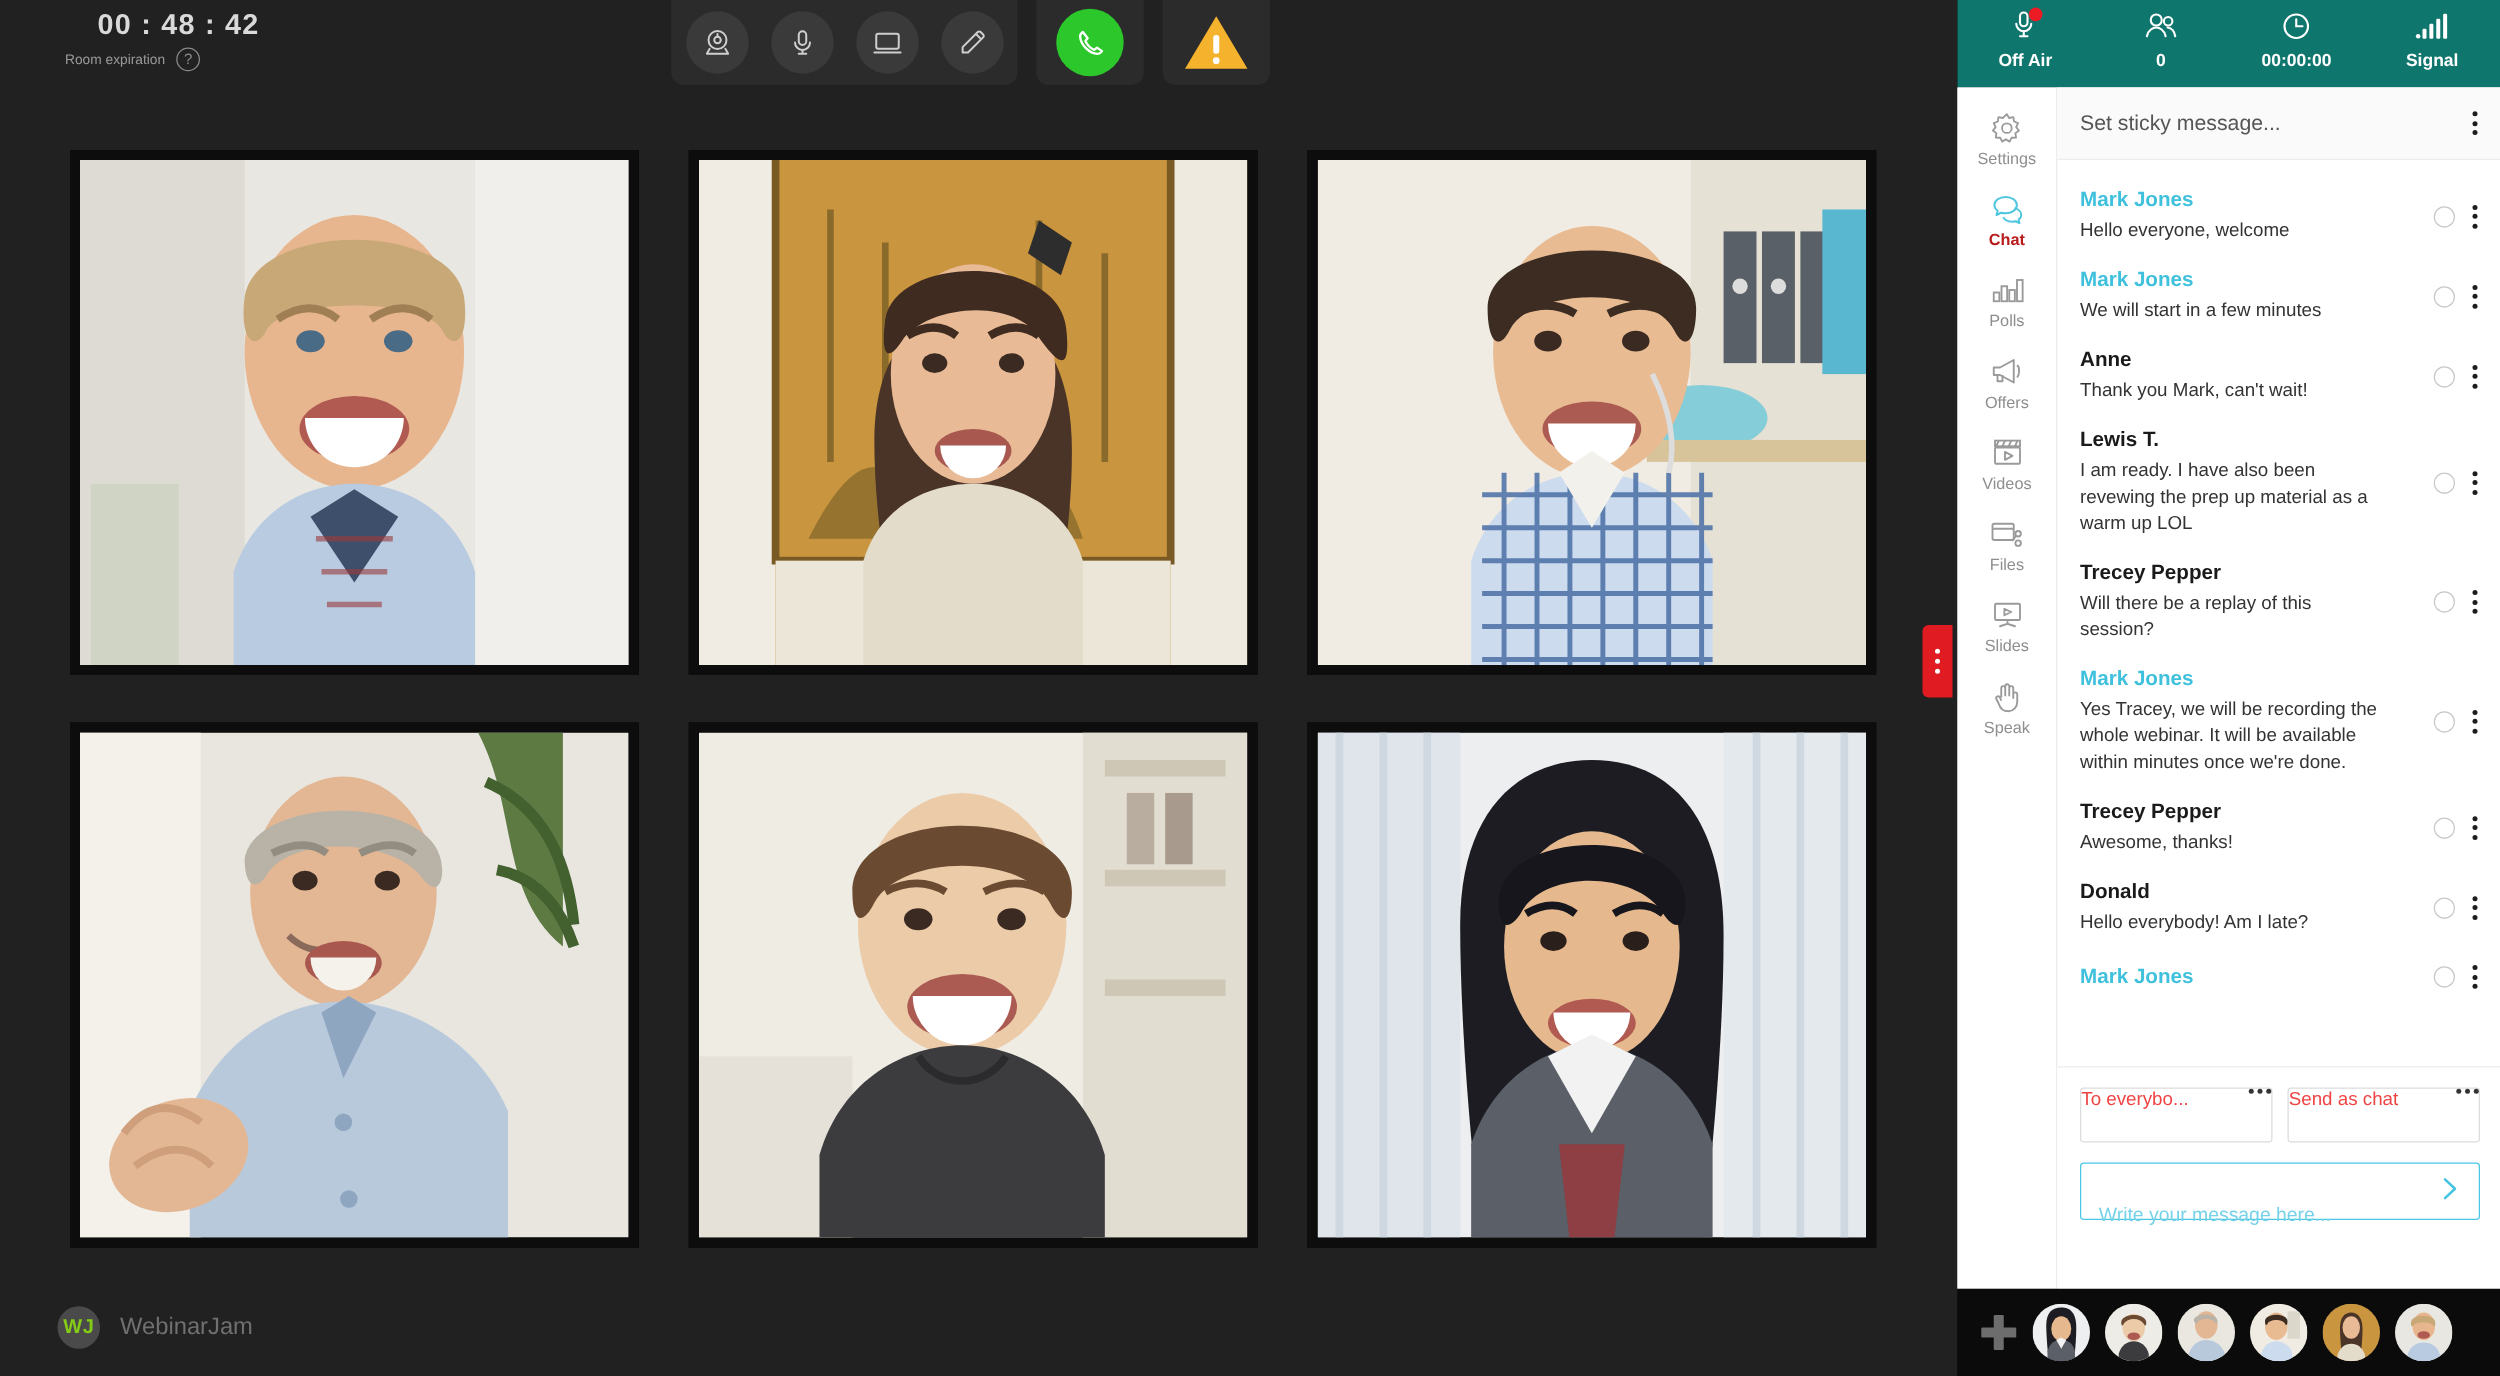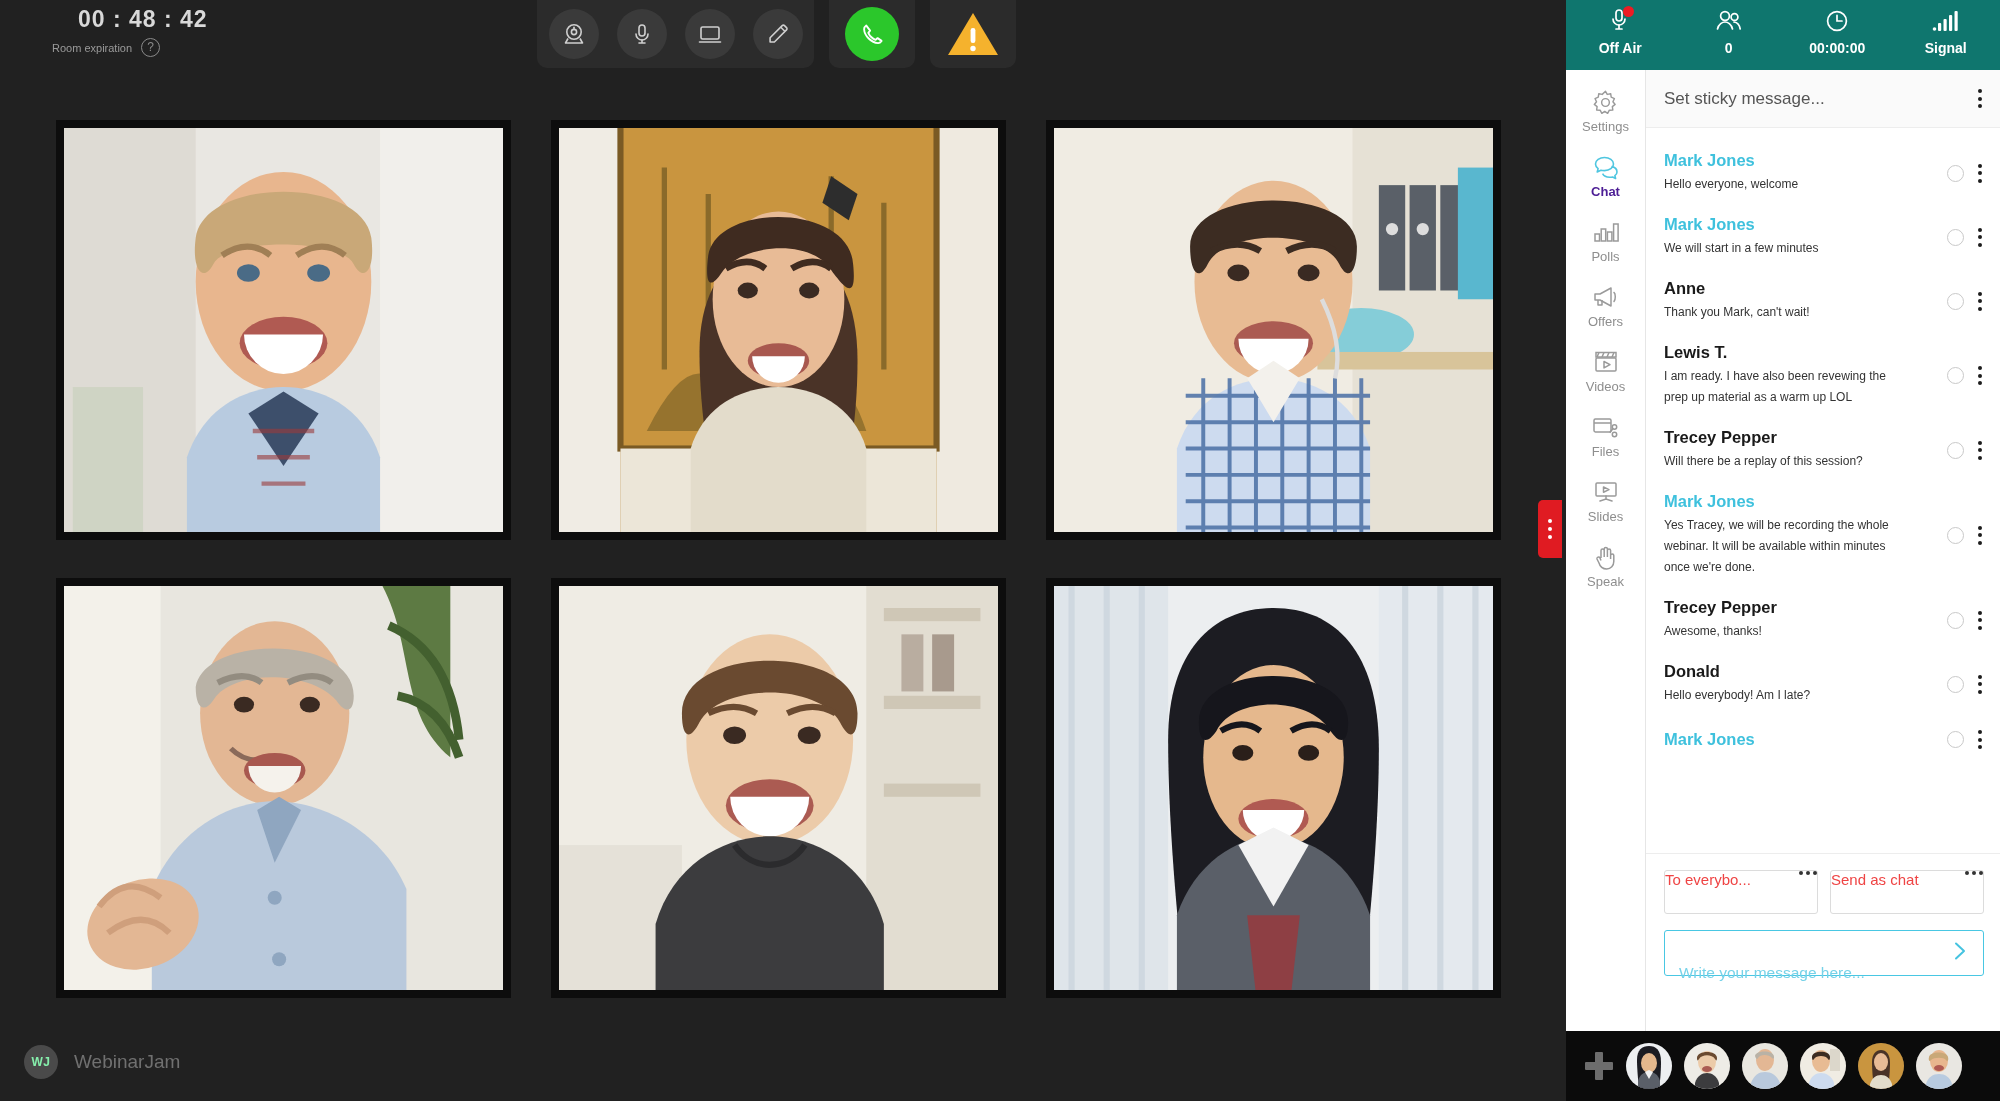--- a/index.html
+++ b/index.html
@@ -65,22 +65,22 @@
   .tile .inner { position: absolute; inset: 0; overflow: hidden; }
   .tile svg { position: absolute; inset: 0; width: 100%; height: 100%; }
 
   
   .brandbar {
     position: absolute; left: 0; bottom: 0; width: 1566px; height: 78px;
     background: #212121; display: flex; align-items: center; padding-left: 24px; gap: 16px;
   }
   .wj-logo {
     width: 34px; height: 34px; border-radius: 50%; background: #4a4a4a;
-    color: #86efac; font-size: 12px; font-weight: bold;
-    display: flex; align-items: center; justify-content: center; letter-spacing: .5px;
+    color: #84cc16; font-size: 16px; font-weight: bold;
+    display: flex; align-items: center; justify-content: center; letter-spacing: .5px; margin-left: 22px;
   }
   .brand-name { color: #707070; font-size: 19px; }
 
   
   .collapse-handle {
     position: absolute; left: 1538px; top: 500px; width: 24px; height: 58px;
     background: #e01b22; border-radius: 5px 0 0 5px;
     display: flex; flex-direction: column; align-items: center; justify-content: center; gap: 4px;
   }
   .collapse-handle i { width: 4px; height: 4px; border-radius: 50%; background: #fff; display: block; }
@@ -110,42 +110,42 @@
   .nav {
     width: 80px; background: #fff; border-right: 1px solid #e6e6e6;
     padding-top: 10px; display: flex; flex-direction: column; align-items: center; gap: 6px;
   }
   .nav-item {
     width: 78px; display: flex; flex-direction: column; align-items: center; gap: 2px;
     padding: 7px 0 5px;
   }
   .nav-icon { height: 30px; display: flex; align-items: center; justify-content: center; }
   .nav-label { font-size: 13px; color: #8e8e8e; }
-  .nav-item.active .nav-label { color: #4c1d95; font-weight: bold; }
+  .nav-item.active .nav-label { color: #b91c1c; font-weight: bold; }
 
   .chat-col { flex: 1; position: relative; background: #fff; }
 
   .sticky-row {
     height: 58px; display: flex; align-items: center; justify-content: space-between;
     padding: 0 12px 0 18px; background: #fafafa; border-bottom: 1px solid #ededed;
   }
   .sticky-text { color: #555; font-size: 17px; }
 
   .kebab { display: flex; flex-direction: column; gap: 3.5px; align-items: center; padding: 4px 6px; }
   .kebab i { width: 4px; height: 4px; border-radius: 50%; background: #1d1d1d; display: block; }
 
   .msg-list {
     position: absolute; top: 58px; left: 0; right: 0; bottom: 178px;
     overflow: hidden; padding: 12px 0 0 0;
   }
   .msg { padding: 9px 12px 9px 18px; display: flex; align-items: center; gap: 40px; }
   .msg-main { flex: 1; min-width: 0; }
   .msg-author { font-size: 16.5px; font-weight: bold; color: #1a1a1a; line-height: 22px; }
   .msg-author.host { color: #3fc1dd; }
-  .msg-text { font-size: 12px; color: #333; line-height: 21px; margin-top: 3px; }
+  .msg-text { font-size: 15px; color: #333; line-height: 21px; margin-top: 3px; }
   .msg-actions { display: flex; align-items: center; gap: 8px; padding-top: 2px; }
   .msg-radio { width: 17px; height: 17px; border-radius: 50%; border: 1.6px solid #c9c9c9; }
 
   .composer {
     position: absolute; left: 0; right: 0; bottom: 0; height: 178px;
     background: #fff; padding: 16px 16px 18px 18px;
     border-top: 1px solid #ededed;
   }
   .sel-row { display: flex; gap: 12px; }
   .sel {

